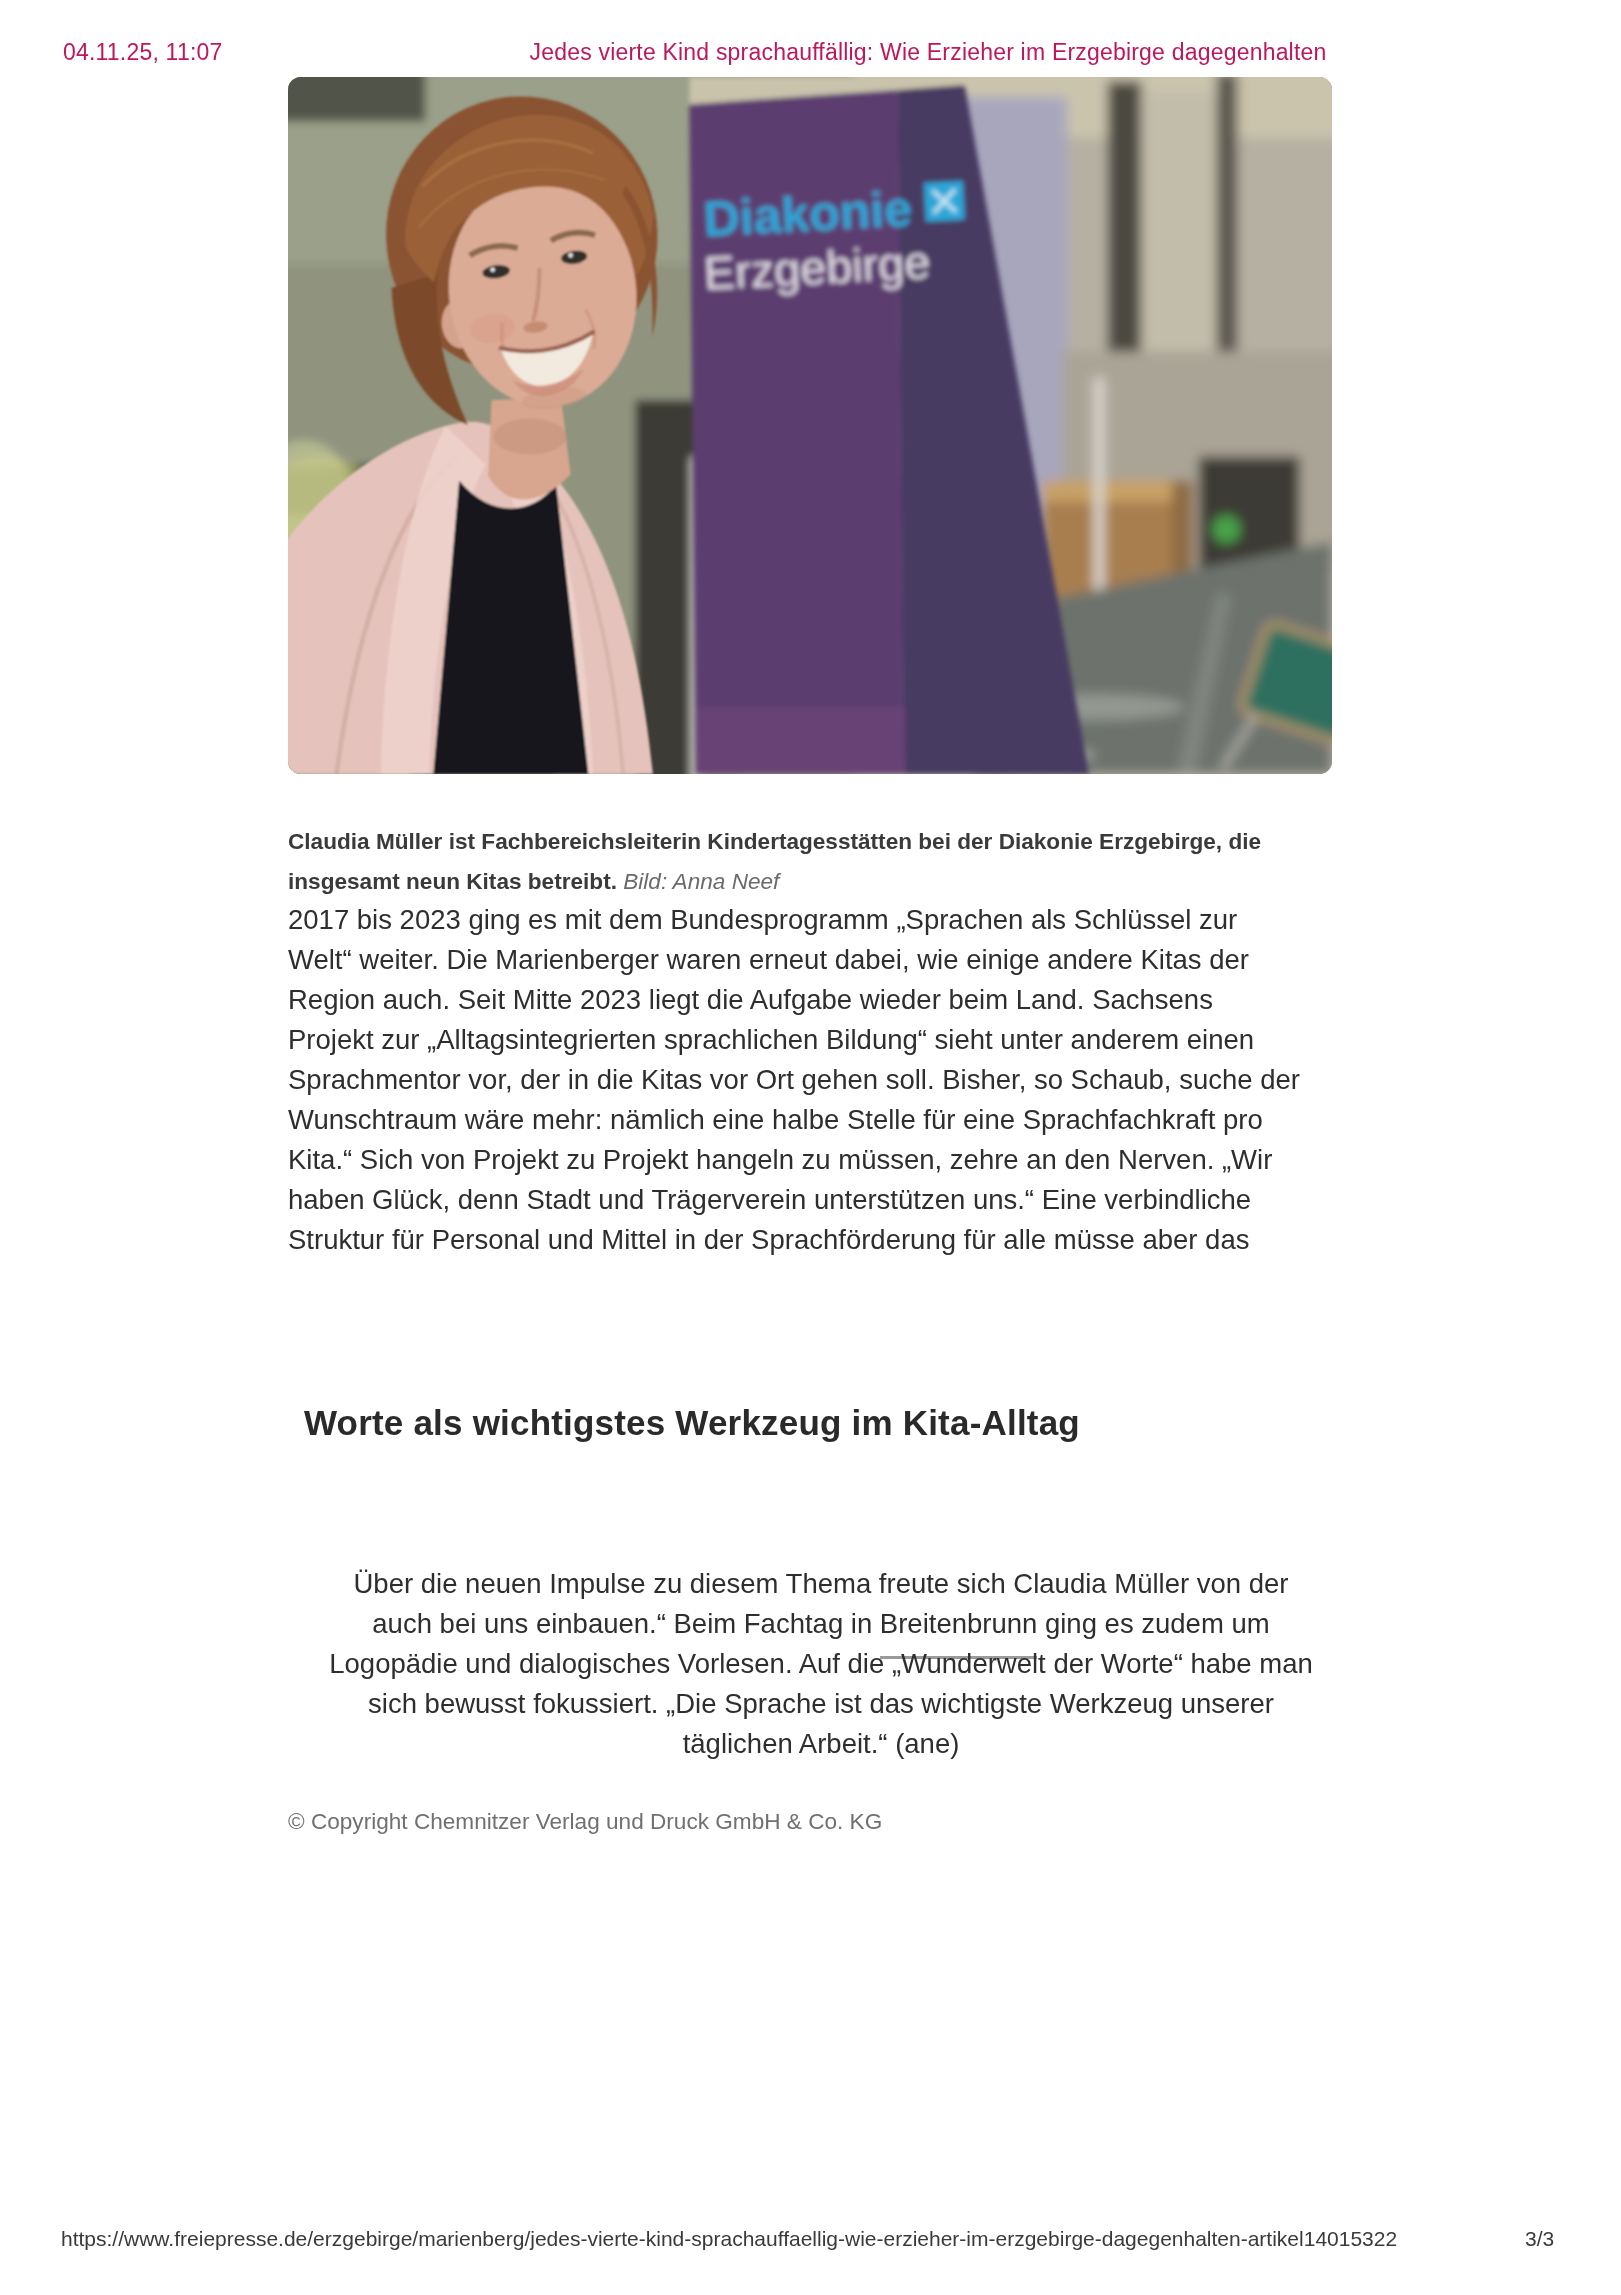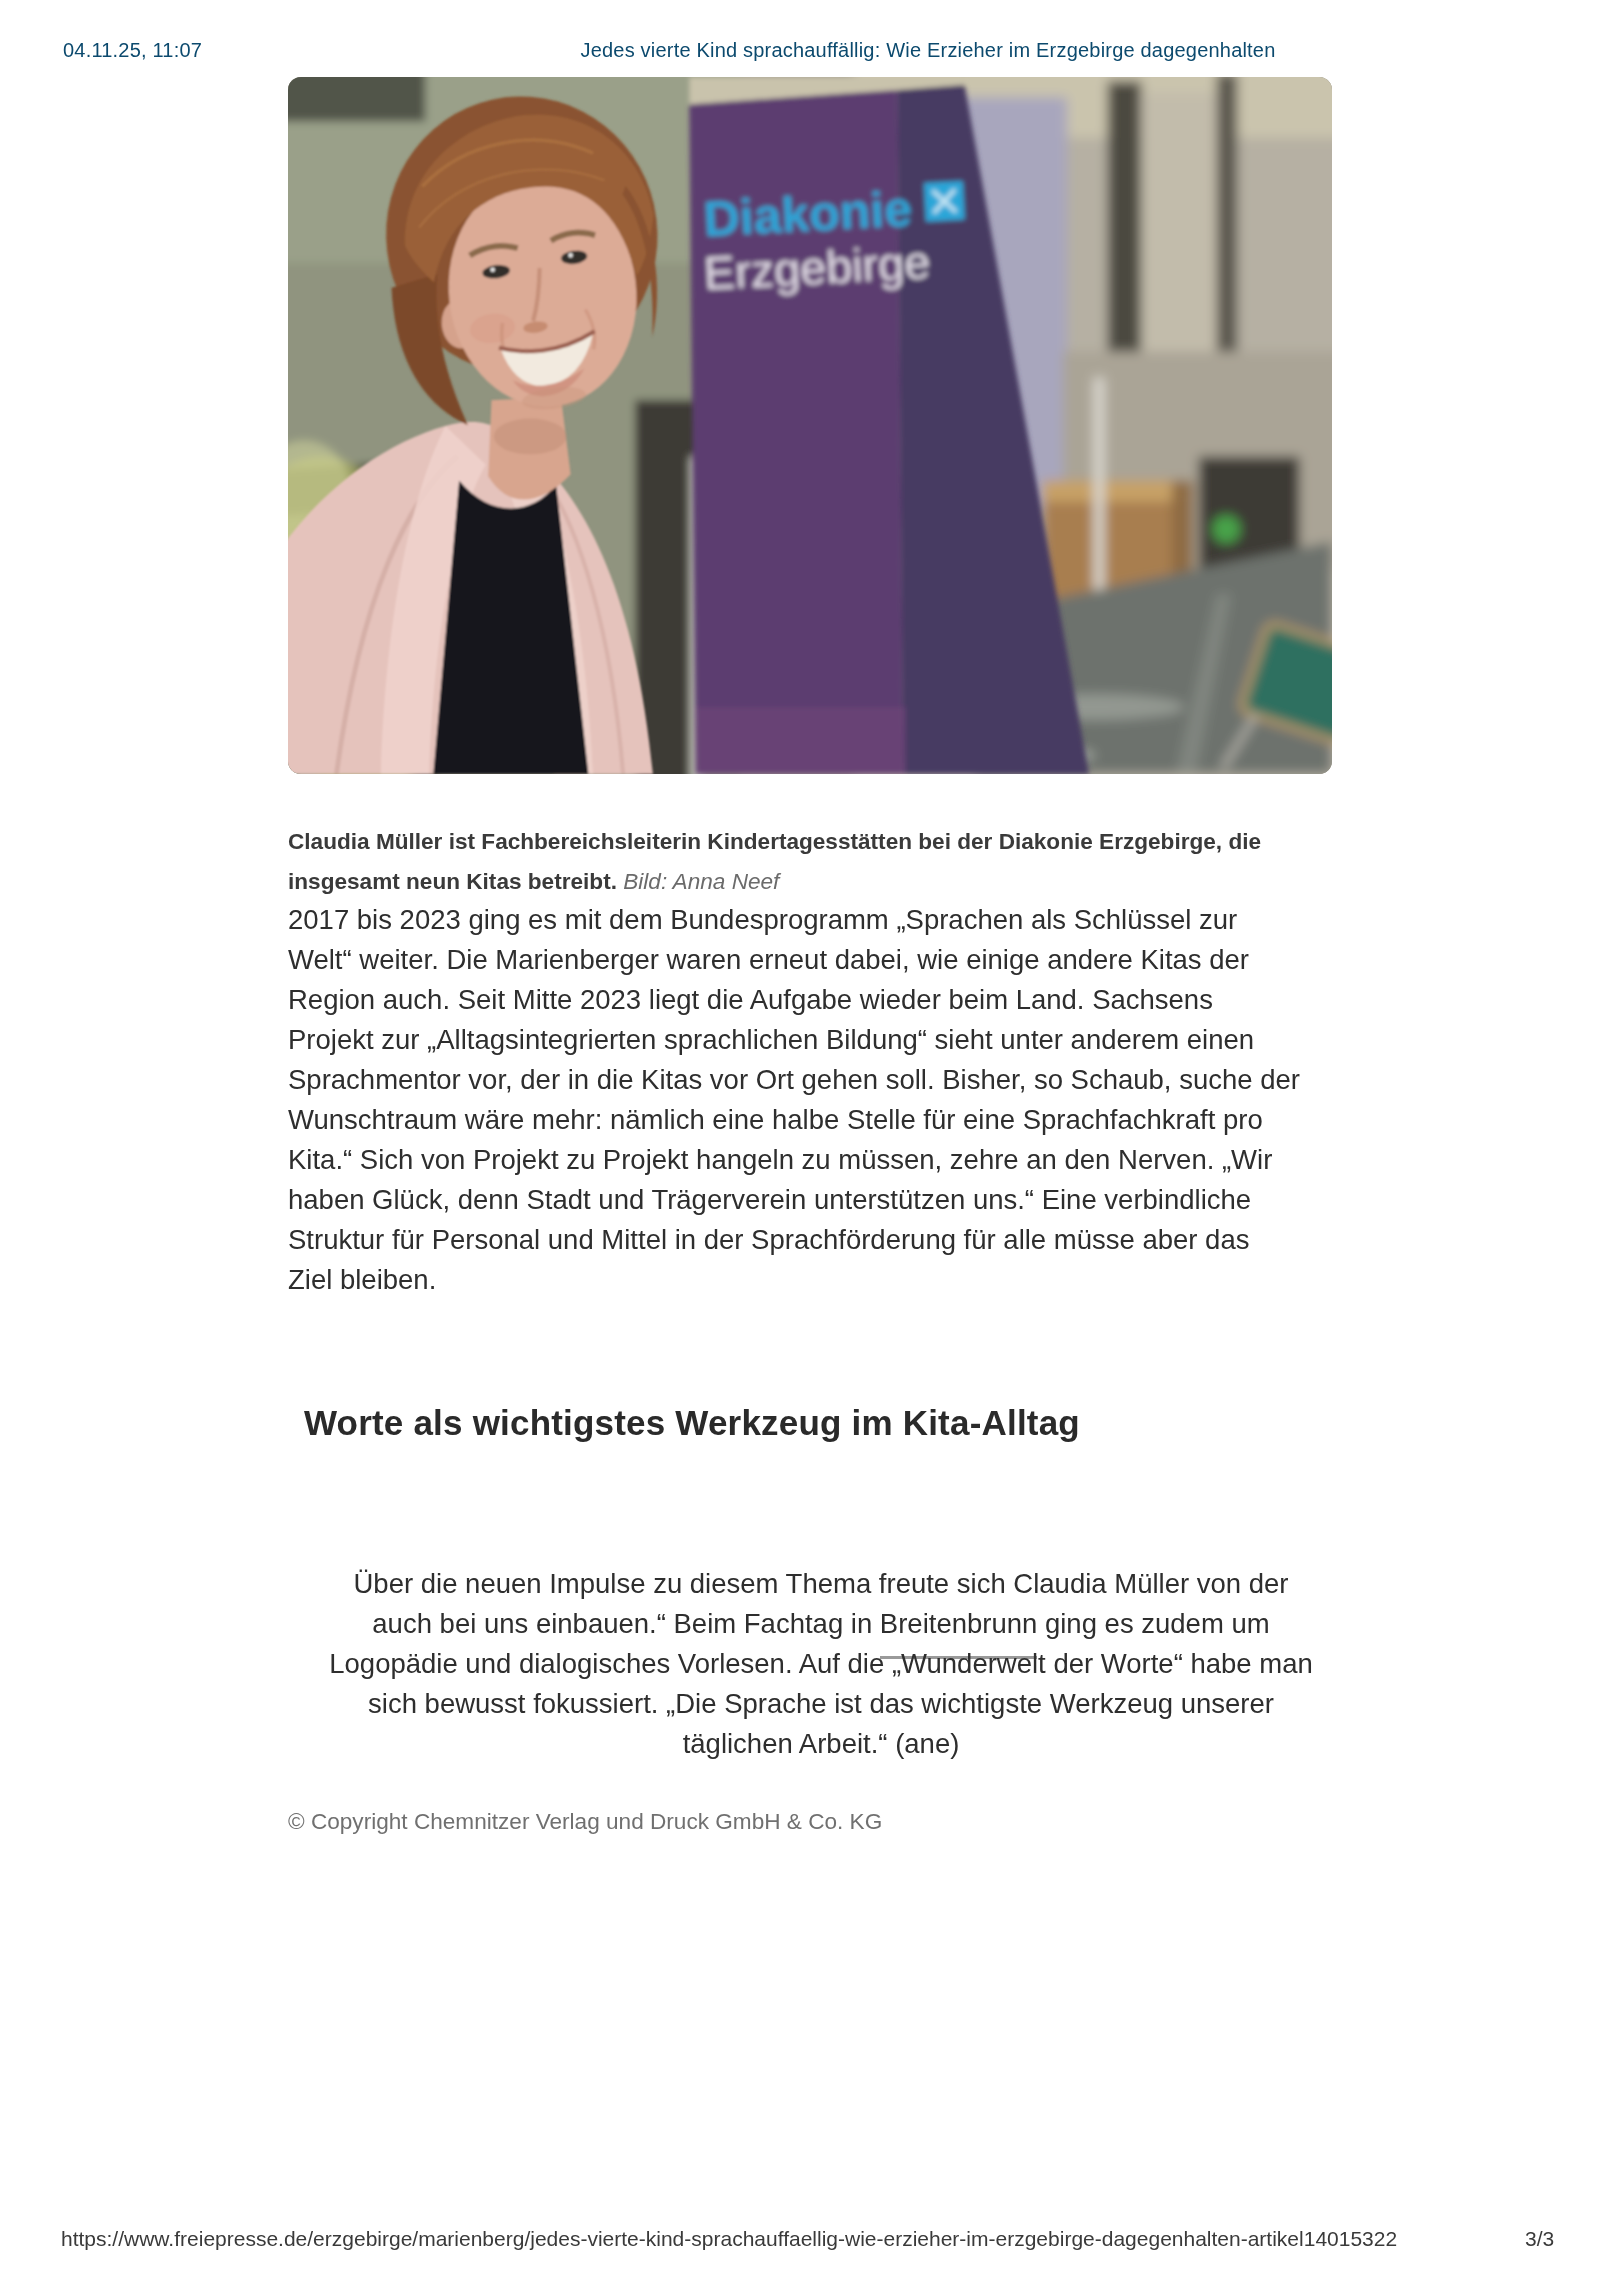--- a/index.html
+++ b/index.html
@@ -7,21 +7,21 @@
     width:1622px;height:2295px;
     background:#ffffff;
     font-family:"Liberation Sans", sans-serif;
     color:#2f2f2f;
     position:relative;
     overflow:hidden;
   }
   .abs{position:absolute;}
   
   .print-hf{
-    font-size:20px;color:#0c4a6e;letter-spacing:0.2px;white-space:nowrap;text-align:center;
+    font-size:23px;color:#be185d;letter-spacing:0.2px;white-space:nowrap;text-align:center;
   }
   #hdr-date{top:39px;left:63px;}
   #hdr-title{top:39px;left:928px;transform:translateX(-50%);}
   #ftr-url{top:2227px;left:61px;font-size:21px;color:#3a3a3a;}
   #ftr-page{top:2227px;left:1525px;font-size:21px;color:#3a3a3a;}
   
   #photo{
     top:77px;left:288px;width:1044px;height:697px;
     border-radius:13px;overflow:hidden;background:#9a9a90;
   }
@@ -190,21 +190,20 @@
   <div class="abs para" id="para1">
     <div class="tline">2017 bis 2023 ging es mit dem Bundesprogramm „Sprachen als Schlüssel zur</div>
     <div class="tline">Welt“ weiter. Die Marienberger waren erneut dabei, wie einige andere Kitas der</div>
     <div class="tline">Region auch. Seit Mitte 2023 liegt die Aufgabe wieder beim Land. Sachsens</div>
     <div class="tline">Projekt zur „Alltagsintegrierten sprachlichen Bildung“ sieht unter anderem einen</div>
     <div class="tline">Sprachmentor vor, der in die Kitas vor Ort gehen soll. Bisher, so Schaub, suche der</div>
     <div class="tline">Wunschtraum wäre mehr: nämlich eine halbe Stelle für eine Sprachfachkraft pro</div>
     <div class="tline">Kita.“ Sich von Projekt zu Projekt hangeln zu müssen, zehre an den Nerven. „Wir</div>
     <div class="tline">haben Glück, denn Stadt und Trägerverein unterstützen uns.“ Eine verbindliche</div>
     <div class="tline">Struktur für Personal und Mittel in der Sprachförderung für alle müsse aber das</div>
-    <div class="tline">Ziel bleiben.</div>
   </div>
 
   <h2 class="abs" id="section-heading">Worte als wichtigstes Werkzeug im Kita-Alltag</h2>
 
   <div class="abs para" id="para2">
     <div class="tline">Über die neuen Impulse zu diesem Thema freute sich Claudia Müller von der</div>
     <div class="tline"><span>auch bei uns einbauen.“ Beim Fachtag in </span><a class="inlink">Breitenbrunn</a><span> ging es zudem um</span></div>
     <div class="tline">Logopädie und dialogisches Vorlesen. Auf die „Wunderwelt der Worte“ habe man</div>
     <div class="tline">sich bewusst fokussiert. „Die Sprache ist das wichtigste Werkzeug unserer</div>
     <div class="tline">täglichen Arbeit.“ (ane)</div>

